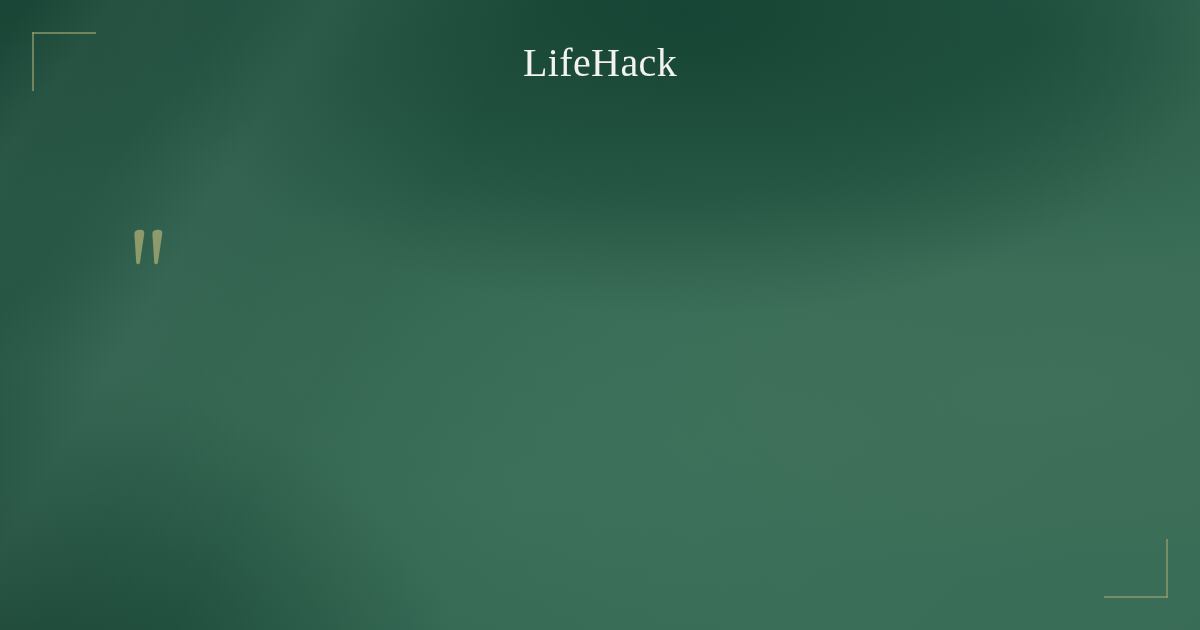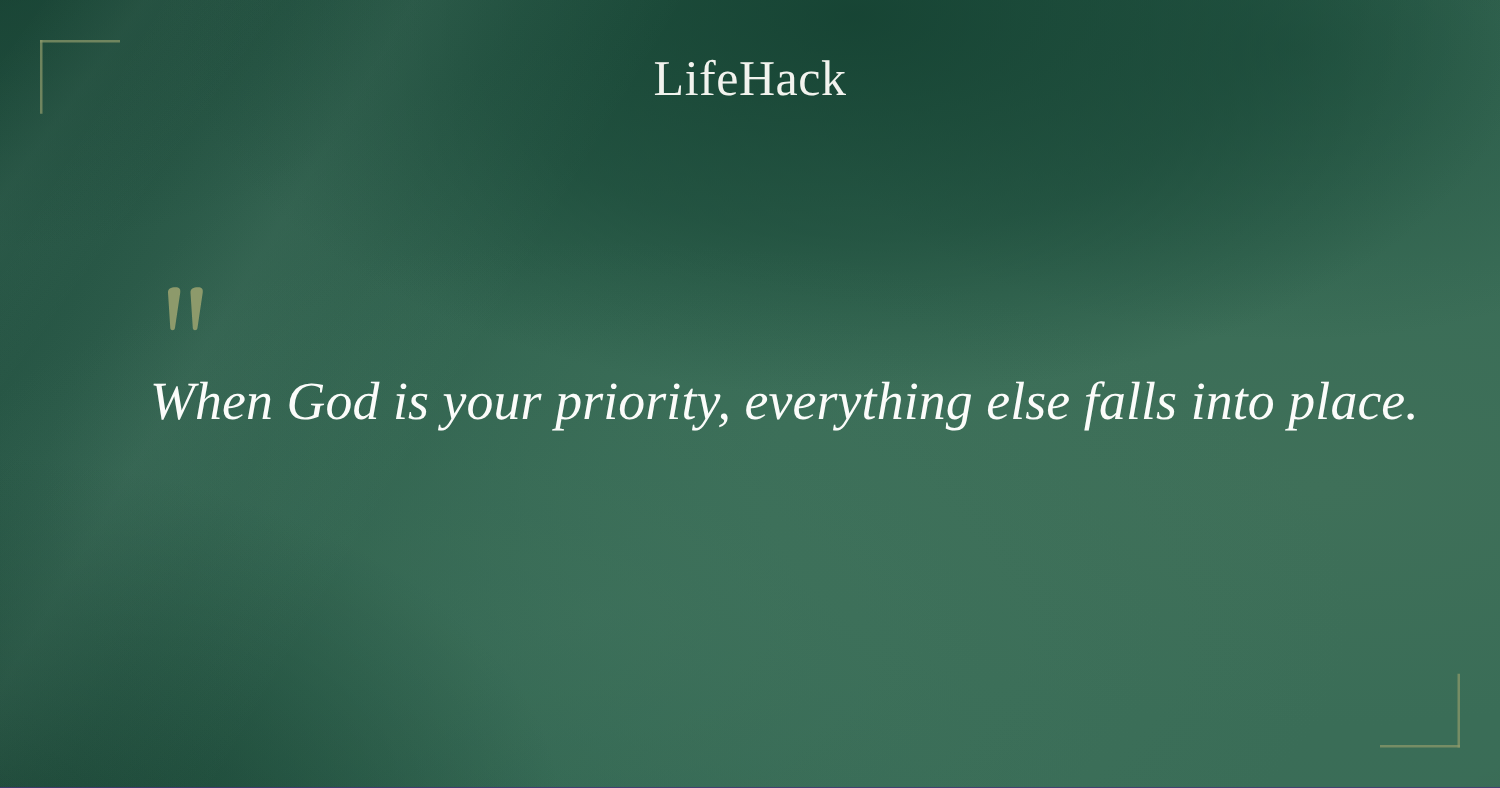--- a/index.html
+++ b/index.html
@@ -8,21 +8,21 @@
     background: #0d1f18;
   }
 
   #card {
     position: relative;
     width: 1200px;
     height: 630px;
     overflow: hidden;
     font-family: "Liberation Serif", "DejaVu Serif", serif;
     
-    background-color: #8b5cf6;
+    background-color: #a21caf;
   }
 
   
   .bg-layer {
     position: absolute;
     inset: 0;
     pointer-events: none;
   }
 
   
@@ -166,15 +166,14 @@
 
   <div id="brand">LifeHack</div>
 
   <div id="quote-mark">
     <svg width="44" height="36" viewBox="0 0 44 36" xmlns="http://www.w3.org/2000/svg" aria-hidden="true">
       <path d="M9.4 0.8 C12.4 0.8 13.6 2.0 13.2 5.0 L9.0 33.2 C8.8 34.6 8.0 35.2 7.0 35.2 C5.9 35.2 5.2 34.5 5.2 33.2 L3.4 5.2 C3.2 2.1 5.6 0.8 9.4 0.8 Z" fill="#8d9a6b"></path>
       <path d="M27.4 0.8 C30.4 0.8 31.6 2.0 31.2 5.0 L27.0 33.2 C26.8 34.6 26.0 35.2 25.0 35.2 C23.9 35.2 23.2 34.5 23.2 33.2 L21.4 5.2 C21.2 2.1 23.6 0.8 27.4 0.8 Z" fill="#8d9a6b"></path>
     </svg>
   </div>
 
-  <div id="quote-text">When God is your priority, everything else falls into place.</div>
 
 </div>
 
 </body></html>

